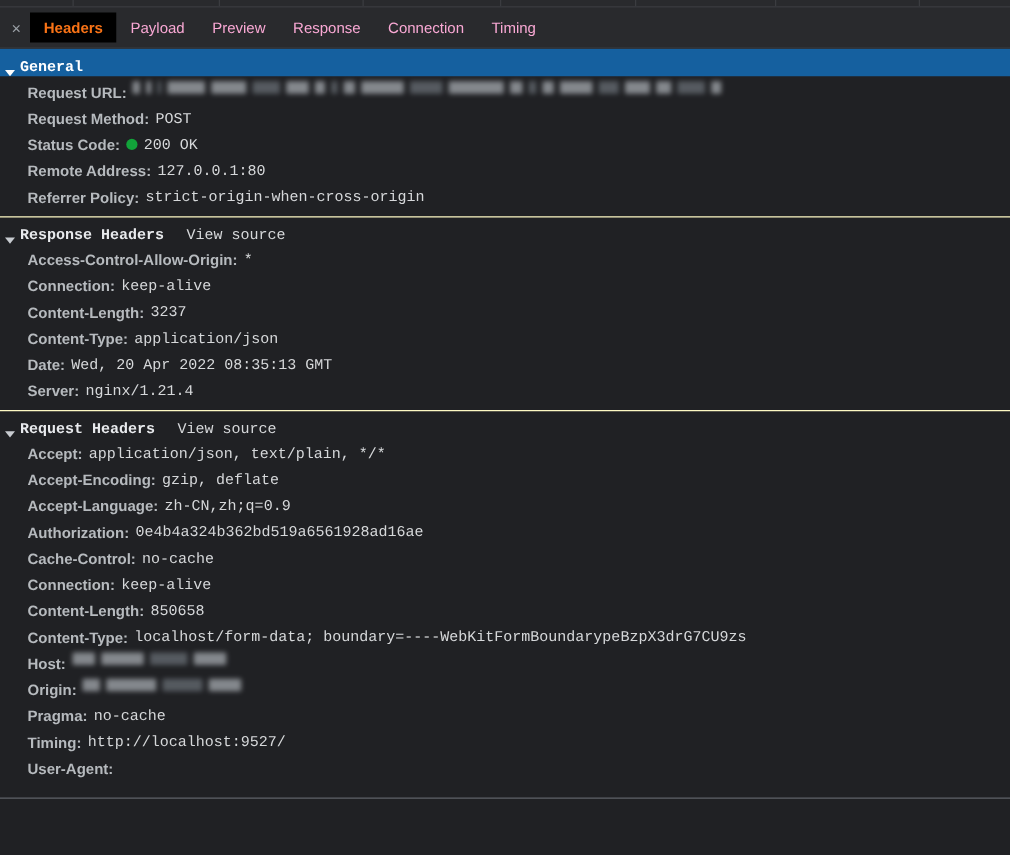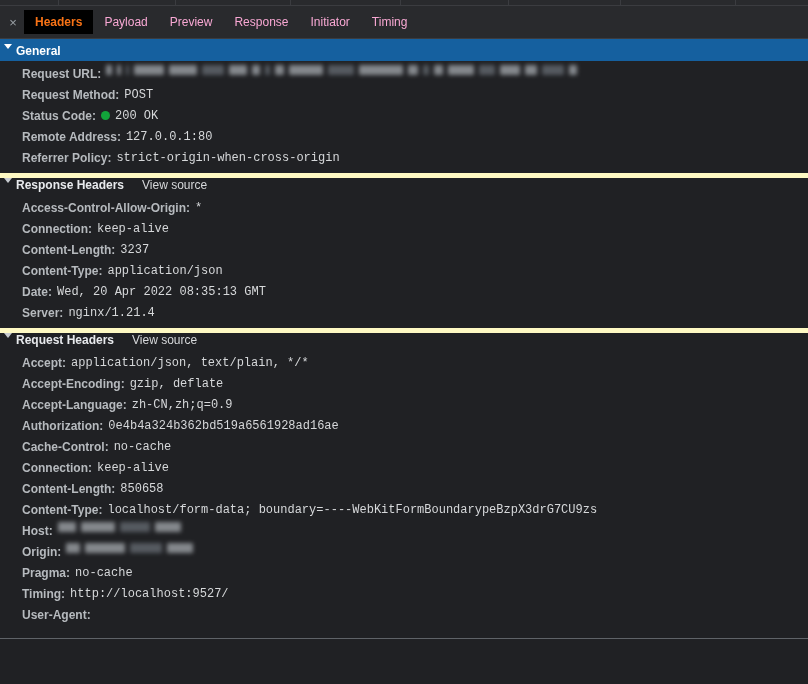--- a/index.html
+++ b/index.html
@@ -71,28 +71,29 @@
 
   
   .content {
     height: 644px;
     overflow: hidden;
     background: #202124;
   }
 
   .section-head {
     display: flex;
-    align-items: flex-start;
+    align-items: flex-end;
     height: 22px;
     padding-left: 4px;
     font-size: 12px;
     font-weight: bold;
     color: #e8eaed;
-    border-top: 5px solid #fef9c3;
+    border-top: 1px solid #fef9c3;
     box-sizing: border-box;
+    font-family: Liberation Mono, monospace;
   }
   .section-head.selected {
     background: #15609f;
     color: #ffffff;
     border-top-color: #15609f;
   }
   .twisty {
     display: inline-block;
     width: 0;
     height: 0;
@@ -181,21 +182,21 @@
     <div class="col-div" style="left: 735px;"></div>
   </div>
 
 <div class="tabbar">
   <div class="tab-close">×</div>
   <div id="tabs-host" style="display:flex;align-items:center;">
       <div class="tab active">Headers</div>
       <div class="tab">Payload</div>
       <div class="tab">Preview</div>
       <div class="tab">Response</div>
-      <div class="tab">Initiator</div>
+      <div class="tab">Connection</div>
       <div class="tab">Timing</div>
     </div>
 </div>
 
 <div class="content" id="sections-host">
     <div class="section-head selected">
       <span class="twisty"></span>
       <span>General</span>
     </div>
     <div class="rows">

